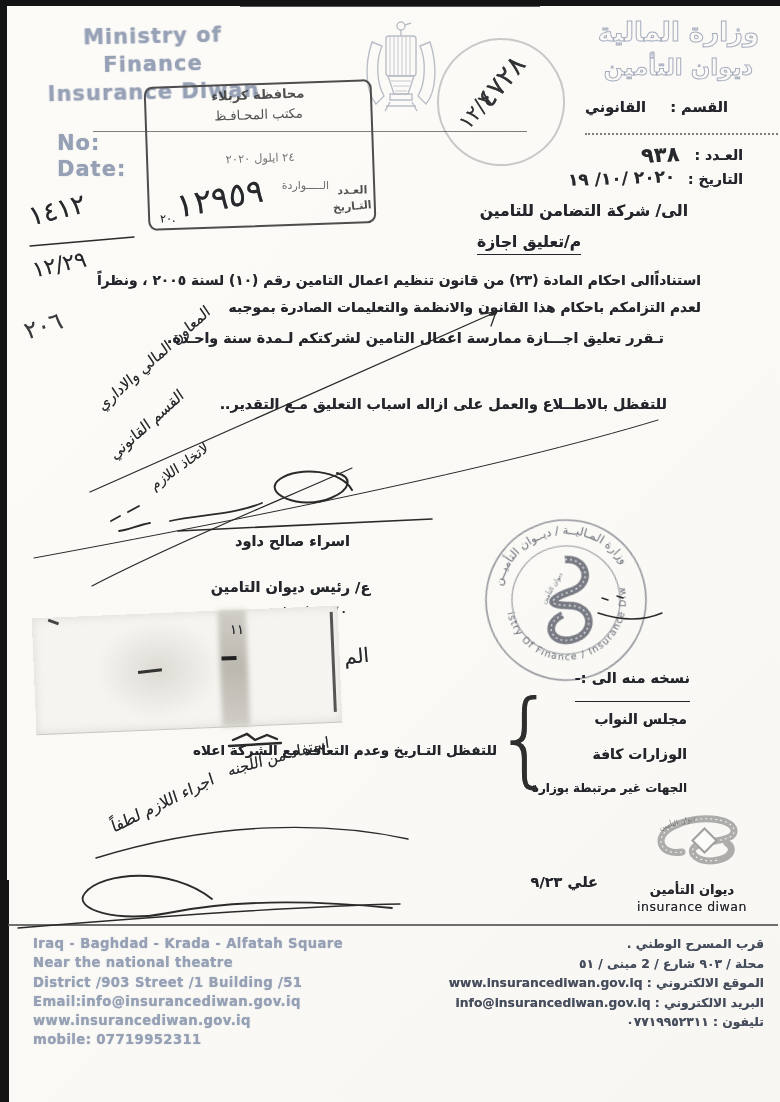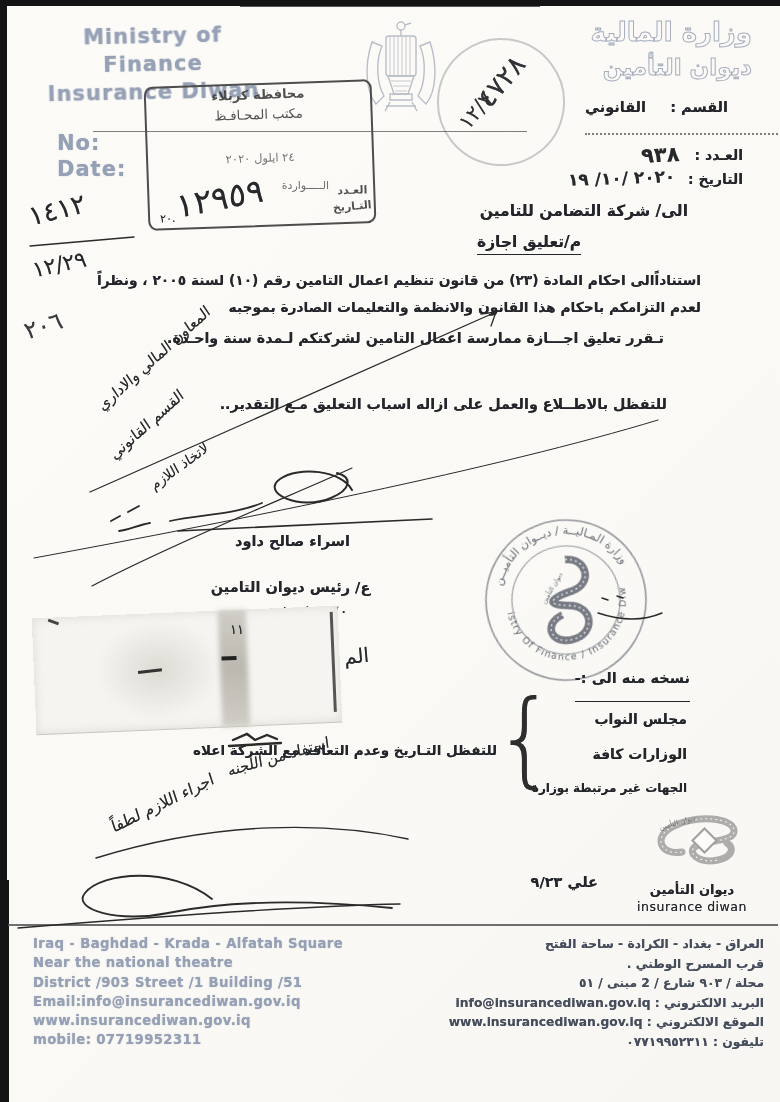--- a/index.html
+++ b/index.html
@@ -46,21 +46,21 @@
     <path stroke-width=".8" d="M31 63 h20 M33 68 h16 M35 73 h12"></path>
     <path d="M30 76 h22 v6 h-22 z M26 88 h30 M30 84 l-5 9 M52 84 l5 9"></path>
   </svg>
 </div>
 
 <div class="abs" style="left:437px;top:38px;width:124px;height:124px;border:2px solid #c6c6c6;border-radius:50%;opacity:.95;transform:rotate(8deg);">
   <span class="abs hw" style="left:30px;top:26px;font-size:27px;transform:rotate(-58deg);direction:ltr;">٤٧٢٨</span>
   <span class="abs hw" style="left:18px;top:62px;font-size:21px;transform:rotate(-58deg);direction:ltr;">١٢/٧</span>
 </div>
 
-<div class="abs hollow ar" style="right:28px;top:14px;width:195px;">
+<div class="abs hollow ar" style="right:4px;top:14px;width:195px;text-align:center;">
   <div style="font-size:26px;line-height:36px;">وزارة المالية</div>
   <div style="font-size:23px;line-height:34px;">ديوان التأمين</div>
 </div>
 
 <div class="abs ar typ b" style="right:52px;top:99px;font-size:14.5px;">
   <span>القسم :</span>
   <span style="display:inline-block;width:14px;"></span>
   <span>القانوني</span>
 </div>
 
@@ -168,25 +168,24 @@
 <div class="abs stampblue" style="left:33px;top:934px;font-size:13.2px;line-height:19.3px;letter-spacing:.4px;text-align:left;">
   <div>Iraq - Baghdad - Krada - Alfatah Square</div>
   <div>Near the national  theatre</div>
   <div>District /903    Street /1       Building /51</div>
   <div>Email:info@insurancediwan.gov.iq</div>
   <div>www.insurancediwan.gov.iq</div>
   <div>mobile: 07719952311</div>
 </div>
 
 <div class="abs ar" style="right:16px;top:935px;font-size:12.3px;line-height:19.5px;font-weight:bold;color:#454c5b;text-align:right;text-shadow:0 0 .5px rgba(70,76,91,.6);">
-  <div>العراق - بغداد - الكرادة - ساحة الفتح</div>
   <div>قرب المسرح الوطني .</div>
   <div>محلة / ٩٠٣      شارع / 2       مبنى / ٥١</div>
+  <div>الموقع الالكتروني : www.insurancediwan.gov.iq</div>
   <div>البريد الالكتروني : info@insurancediwan.gov.iq</div>
-  <div>الموقع الالكتروني : www.insurancediwan.gov.iq</div>
   <div>تليفون : ٠٧٧١٩٩٥٢٣١١</div>
 </div>
 
 <svg class="abs" style="left:0;top:0;pointer-events:none;" width="780" height="1102" viewBox="0 0 780 1102" fill="none" stroke="#2a2a2a" stroke-width="1.3" stroke-linecap="round">
 
   <path d="M30 246 L134 237"></path>
 
   <path d="M496 312 L90 492 M496 312 l-15 2 M496 312 l-5 14"></path>
 
   <path d="M658 420 C 500 468 240 520 34 558" stroke-width="1"></path>

